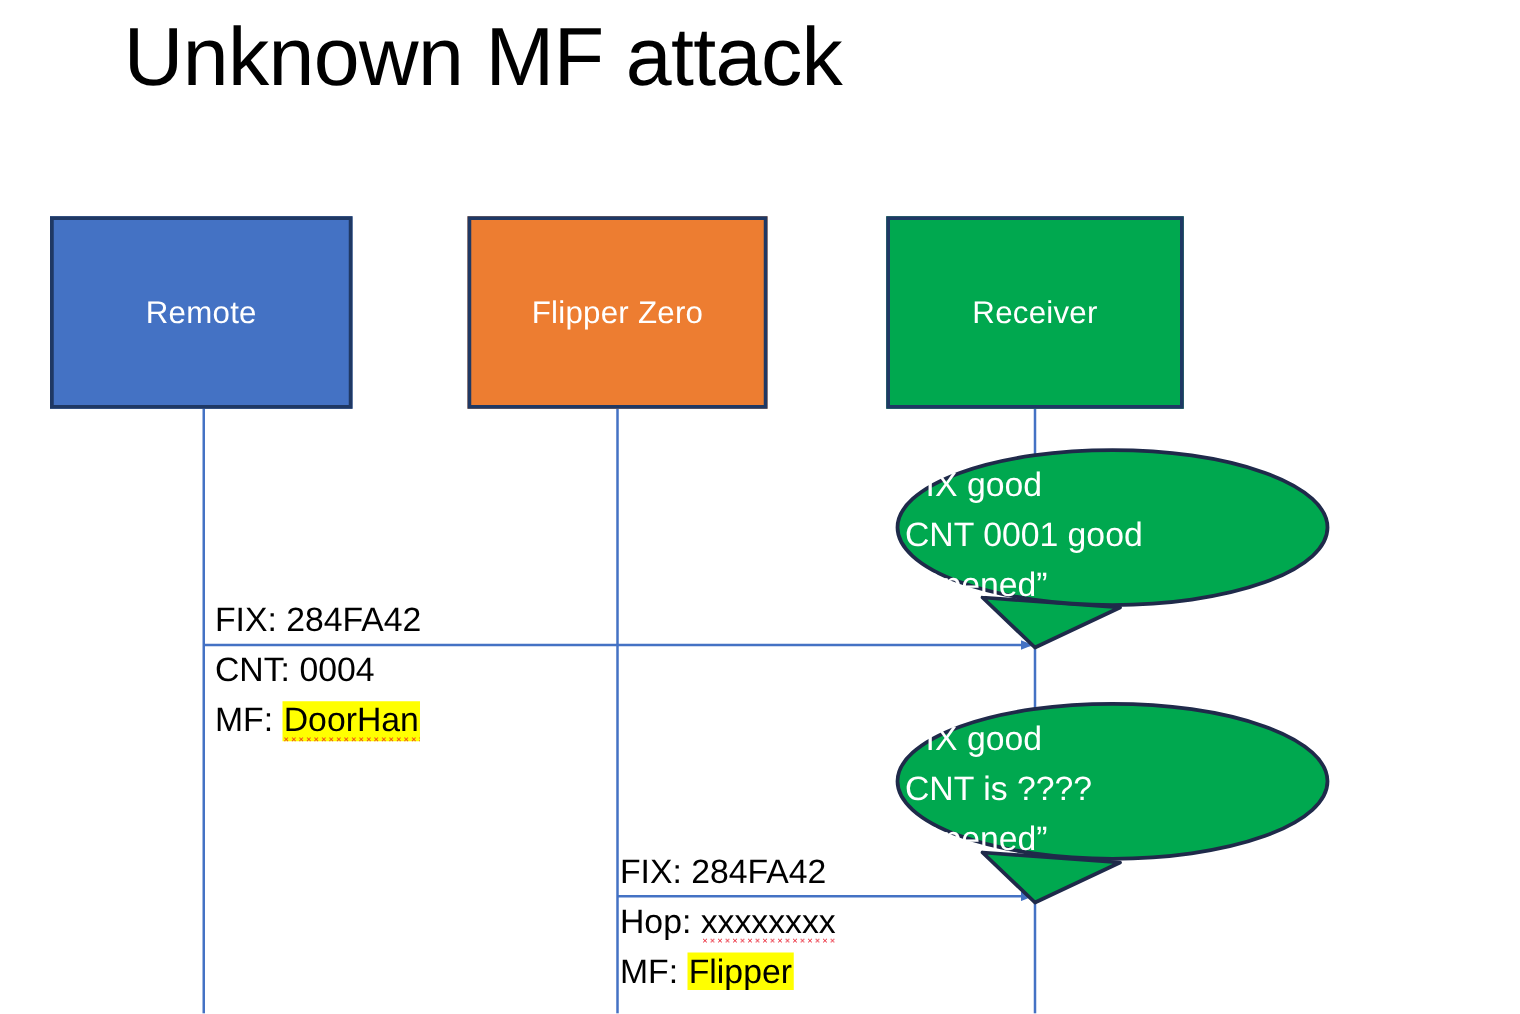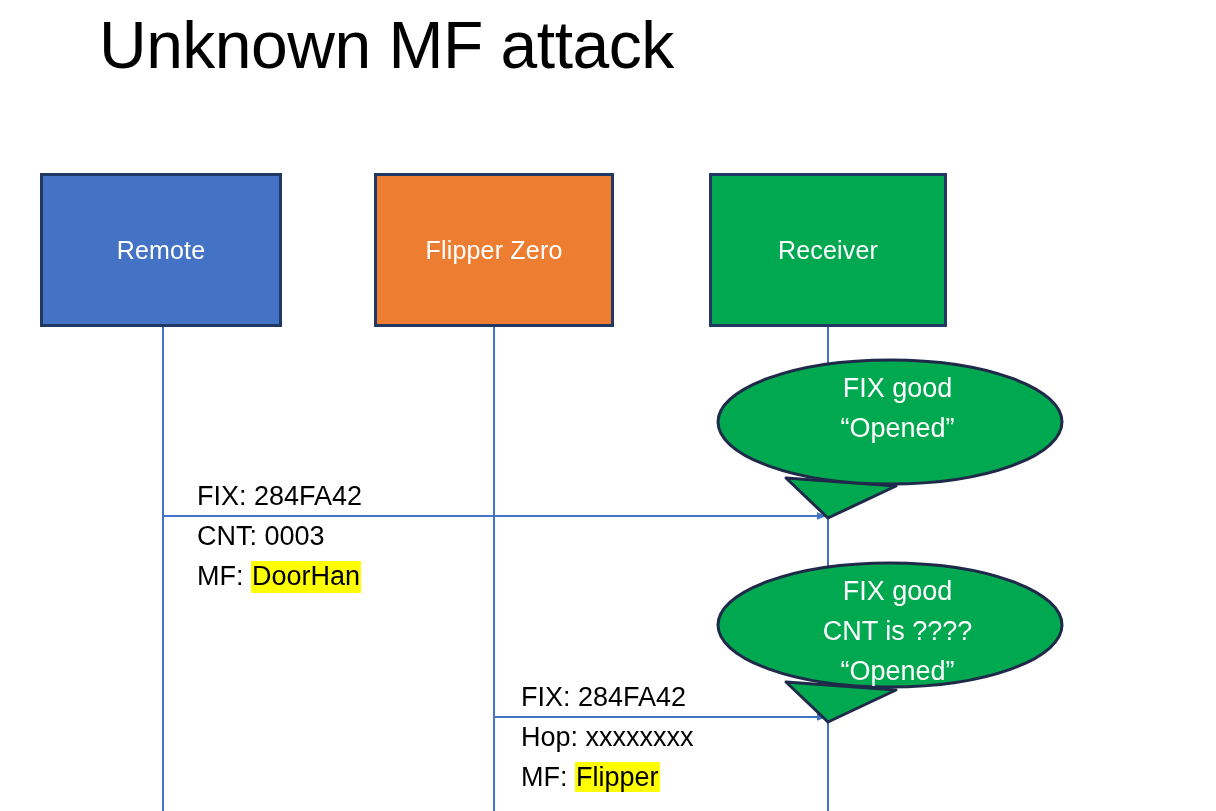--- a/index.html
+++ b/index.html
@@ -61,21 +61,20 @@
   #actor-flipper  { left: 374px; top: 173px; width: 240px; height: 154px; background: #ED7D31; }
   #actor-receiver { left: 709px; top: 173px; width: 238px; height: 154px; background: #00A84F; }
 
   
   .msg-label {
     position: absolute;
     color: #000000;
     font-size: 27px;
     line-height: 40px;
     white-space: nowrap;
-    margin-left: 25px;
   }
   #msg1-label { left: 172px; top: 476px; }
   #msg2-label { left: 496px; top: 677px; }
   .msg-line { display: block; height: 40px; }
   .hl {
     background: #FFFF00;
     padding: 0 1px;
     text-align: right;
   }
   .squiggle {
@@ -90,21 +89,20 @@
 
   
   .bubble-wrap {
     position: absolute;
   }
   .bubble-text {
     position: absolute;
     color: #ffffff;
     font-size: 27px;
     line-height: 40px;
-    text-align: center;
     white-space: nowrap;
   }
   #bubble1-text { left: 724px; top: 368px; width: 347px; }
   #bubble2-text { left: 724px; top: 571px; width: 347px; }
 </style>
 </head>
 <body>
 
 <div id="slide">
 
@@ -134,39 +132,40 @@
   <div class="actor-box" id="actor-flipper">
     <span>Flipper Zero</span>
   </div>
 
   <svg class="bubble-wrap" style="left:716px; top:358px; width:365px; height:170px;" viewBox="0 0 365 170" xmlns="http://www.w3.org/2000/svg">
     <path d="M 70 120 L 112 160 L 180 128 Z" fill="#00A84F" stroke="#1F2A4A" stroke-width="3" stroke-linejoin="round"></path>
     <ellipse cx="174" cy="64" rx="172" ry="62" fill="#00A84F" stroke="#1F2A4A" stroke-width="3"></ellipse>
   </svg>
   <div class="bubble-text" id="bubble1-text">
     <span class="msg-line">FIX good</span>
+    <span class="msg-line">CNT 0001 good</span>
     <span class="msg-line">“Opened”</span>
   </div>
 
   <svg class="bubble-wrap" style="left:716px; top:560px; width:365px; height:172px;" viewBox="0 0 365 172" xmlns="http://www.w3.org/2000/svg">
     <path d="M 70 122 L 112 162 L 180 130 Z" fill="#00A84F" stroke="#1F2A4A" stroke-width="3" stroke-linejoin="round"></path>
     <ellipse cx="174" cy="65" rx="172" ry="62" fill="#00A84F" stroke="#1F2A4A" stroke-width="3"></ellipse>
   </svg>
   <div class="bubble-text" id="bubble2-text">
     <span class="msg-line">FIX good</span>
     <span class="msg-line">CNT is ????</span>
     <span class="msg-line">“Opened”</span>
   </div>
 
   <div class="msg-label" id="msg1-label">
     <span class="msg-line">
       <span>FIX: </span><span>284FA42</span>
     </span>
     <span class="msg-line">
-      <span>CNT: </span><span>0003</span>
+      <span>CNT: </span><span>0004</span>
     </span>
     <span class="msg-line">
       <span>MF: </span><span class="hl squiggle">DoorHan</span>
     </span>
   </div>
 
   <div class="msg-label" id="msg2-label">
     <span class="msg-line">
       <span>FIX: </span><span>284FA42</span>
     </span>

